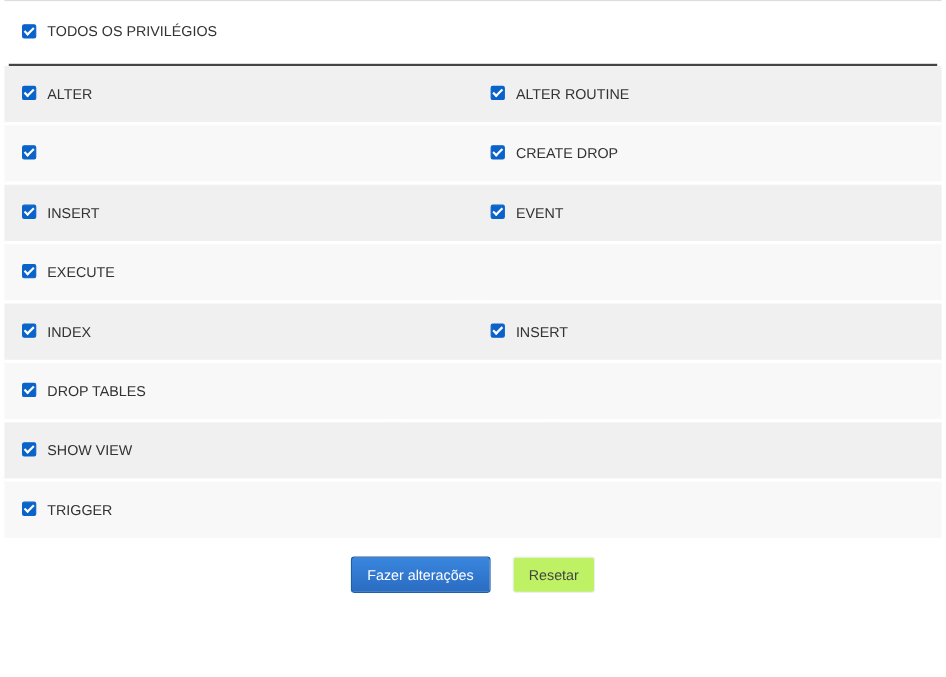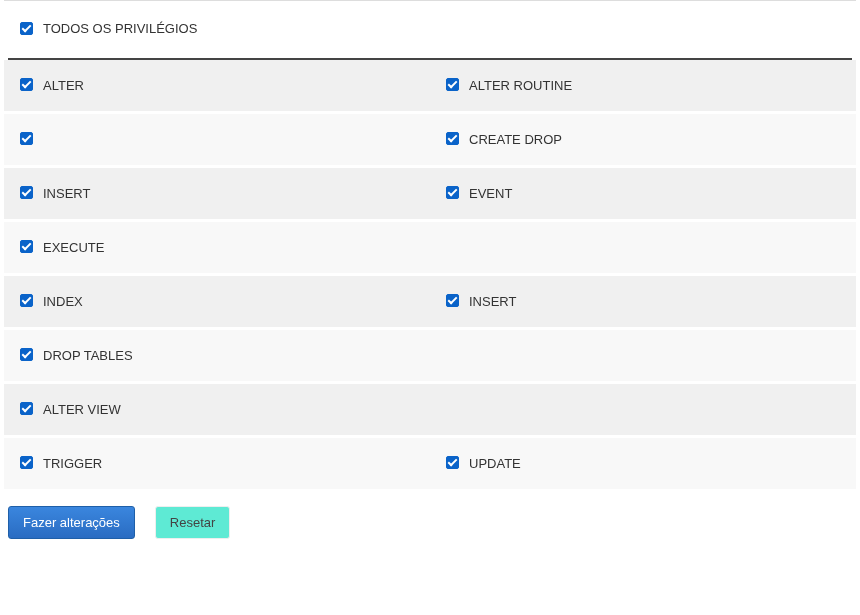--- a/index.html
+++ b/index.html
@@ -77,33 +77,34 @@
       height: 7px;
       border: solid #fff;
       border-width: 0 2px 2px 0;
       transform: rotate(45deg);
     }
     .lbl { cursor: pointer; color: #333; }
     .actions {
       display: flex;
       gap: 20px;
       padding: 14px 4px 16px 4px;
+      justify-content: center;
     }
     .btn-primary {
       background: #2e78d0;
       background: linear-gradient(#3a86de, #2a6cc2);
       color: #fff;
       border: 1px solid #1f5fa8;
       border-radius: 3px;
       padding: 8px 14px;
       font-size: 13px;
       cursor: pointer;
     }
     .btn-secondary {
-      background: #5eead4;
+      background: #bef264;
       color: #444;
       border: 1px solid #eee;
       border-radius: 3px;
       padding: 8px 14px;
       font-size: 13px;
       cursor: pointer;
     }
   </style>
 </head>
 <body>
@@ -173,31 +174,27 @@
       </div>
       <div class="priv-row">
         <div class="priv-cell">
           <input type="checkbox" class="cb" checked="" style="">
           <span class="lbl">DROP TABLES</span>
         </div>
       </div>
       <div class="priv-row">
         <div class="priv-cell">
           <input type="checkbox" class="cb" checked="" style="">
-          <span class="lbl">ALTER VIEW</span>
+          <span class="lbl">SHOW VIEW</span>
         </div>
       </div>
       <div class="priv-row">
         <div class="priv-cell">
           <input type="checkbox" class="cb" checked="" style="">
           <span class="lbl">TRIGGER</span>
-        </div>
-        <div class="priv-cell">
-          <input type="checkbox" class="cb" checked="" style="">
-          <span class="lbl">UPDATE</span>
         </div>
       </div>
     </div>
 
   <div class="actions">
     <button class="btn-primary">Fazer alterações</button>
     <button class="btn-secondary">Resetar</button>
   </div>
 
 </div>

